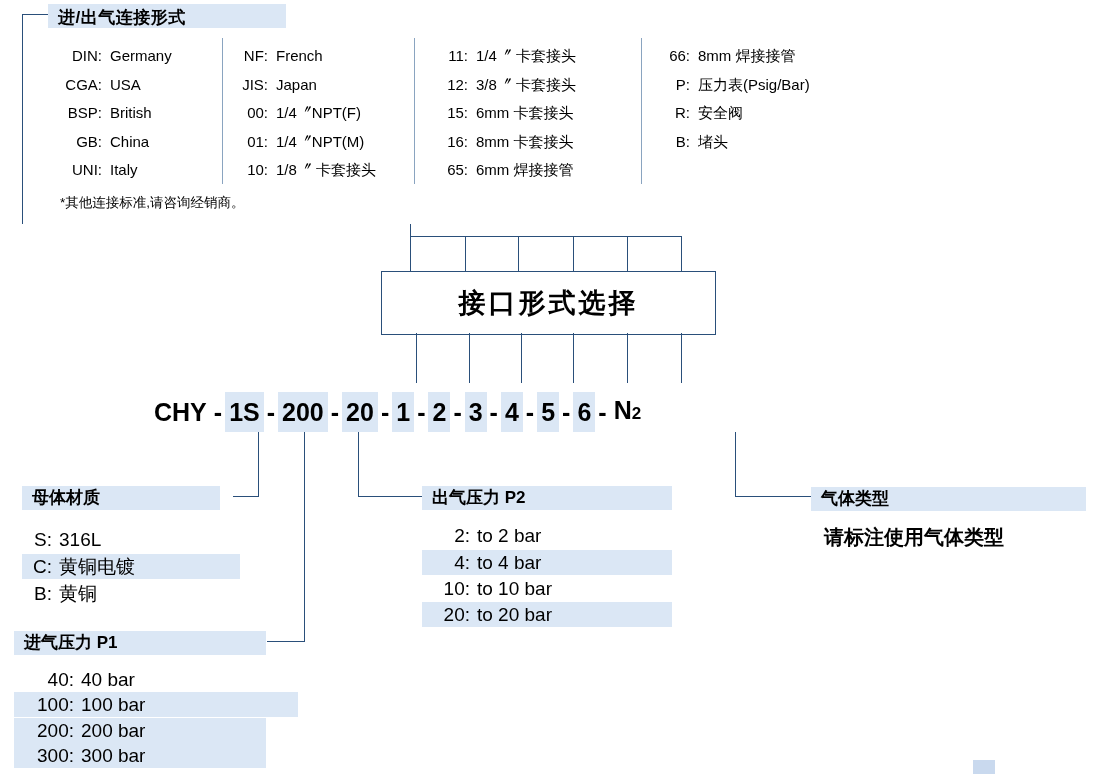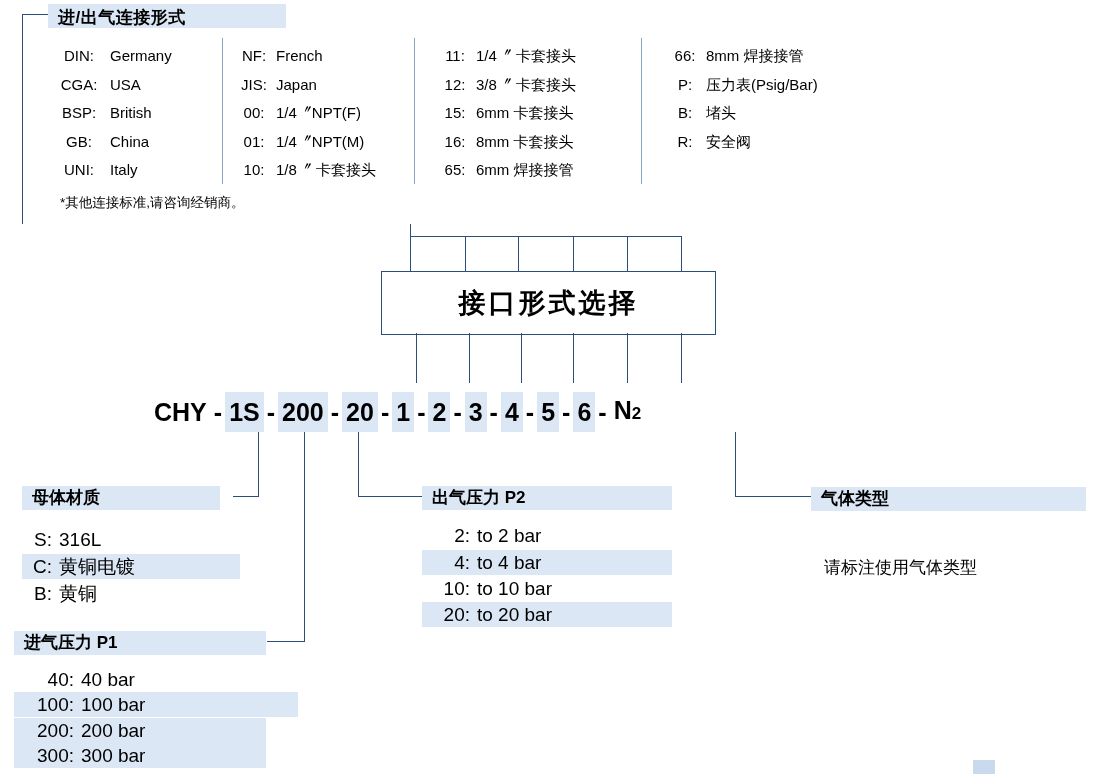--- a/index.html
+++ b/index.html
@@ -19,21 +19,21 @@
     position:absolute;left:48px;top:4px;width:238px;height:24px;
     background:#dbe7f5;
   }
   #top-panel-title span{
     position:absolute;left:10px;top:2px;font-size:17px;font-weight:bold;color:#000;
     letter-spacing:.5px;
   }
   .col-sep{position:absolute;width:0;border-left:1px solid #8aa4c0;}
   .conn-col{position:absolute;font-size:15px;line-height:28.5px;}
   .conn-row{white-space:nowrap;}
-  .conn-key{display:inline-block;text-align:center;}
+  .conn-key{display:inline-block;text-align:right;}
   .conn-val{display:inline-block;}
   #note{
     position:absolute;left:60px;top:194px;font-size:13.5px;font-weight:normal;color:#000;
   }
 
   
   #center-box{
     position:absolute;left:381px;top:271px;width:333px;height:62px;
     border:1.3px solid #2a4f7a;background:#fff;
     display:flex;align-items:center;justify-content:center;
@@ -53,21 +53,21 @@
   .grp-title{
     position:absolute;background:#dbe7f5;height:24px;line-height:24px;
     font-size:17px;font-weight:bold;padding-left:10px;box-sizing:border-box;
   }
   .grp-item{
     position:absolute;height:25px;line-height:25px;font-size:19px;white-space:nowrap;
   }
   .grp-item.hl{background:#dbe7f5;}
   .grp-item .k{display:inline-block;text-align:right;}
   .grp-item .v{display:inline-block;padding-left:7px;}
-  #gas-note{position:absolute;left:824px;top:556px;font-size:17px;}
+  #gas-note{position:absolute;left:824px;top:524px;font-size:20px;font-weight:bold;}
 
   
   #corner-mark{
     position:absolute;right:100px;bottom:0;width:22px;height:14px;background:#c9d9ee;
   }
 </style>
 </head>
 <body>
 
 <div class="vline" id="top-panel-border-left"></div>
@@ -98,25 +98,25 @@
 </div>
 
 <div class="conn-col" style="left:442px;top:42px;width:200px;">
   <div class="conn-row"><span class="conn-key" style="width:26px">11:</span><span class="conn-val" style="padding-left:8px">1/4〞 卡套接头</span></div>
   <div class="conn-row"><span class="conn-key" style="width:26px">12:</span><span class="conn-val" style="padding-left:8px">3/8〞 卡套接头</span></div>
   <div class="conn-row"><span class="conn-key" style="width:26px">15:</span><span class="conn-val" style="padding-left:8px">6mm 卡套接头</span></div>
   <div class="conn-row"><span class="conn-key" style="width:26px">16:</span><span class="conn-val" style="padding-left:8px">8mm 卡套接头</span></div>
   <div class="conn-row"><span class="conn-key" style="width:26px">65:</span><span class="conn-val" style="padding-left:8px">6mm 焊接接管</span></div>
 </div>
 
-<div class="conn-col" style="left:664px;top:42px;width:230px;margin-left:8px;">
+<div class="conn-col" style="left:664px;top:42px;width:230px;">
   <div class="conn-row"><span class="conn-key" style="width:26px">66:</span><span class="conn-val" style="padding-left:8px">8mm 焊接接管</span></div>
   <div class="conn-row"><span class="conn-key" style="width:26px">P:</span><span class="conn-val" style="padding-left:8px">压力表(Psig/Bar)</span></div>
+  <div class="conn-row"><span class="conn-key" style="width:26px">R:</span><span class="conn-val" style="padding-left:8px">安全阀</span></div>
   <div class="conn-row"><span class="conn-key" style="width:26px">B:</span><span class="conn-val" style="padding-left:8px">堵头</span></div>
-  <div class="conn-row"><span class="conn-key" style="width:26px">R:</span><span class="conn-val" style="padding-left:8px">安全阀</span></div>
 </div>
 
 <div id="note">*其他连接标准,请咨询经销商。</div>
 
 <div class="vline" style="left:410px;top:224px;height:47px;"></div>
 <div class="vline" style="left:465px;top:236px;height:35px;"></div>
 <div class="vline" style="left:518px;top:236px;height:35px;"></div>
 <div class="vline" style="left:573px;top:236px;height:35px;"></div>
 <div class="vline" style="left:627px;top:236px;height:35px;"></div>
 <div class="vline" style="left:681px;top:236px;height:35px;"></div>

